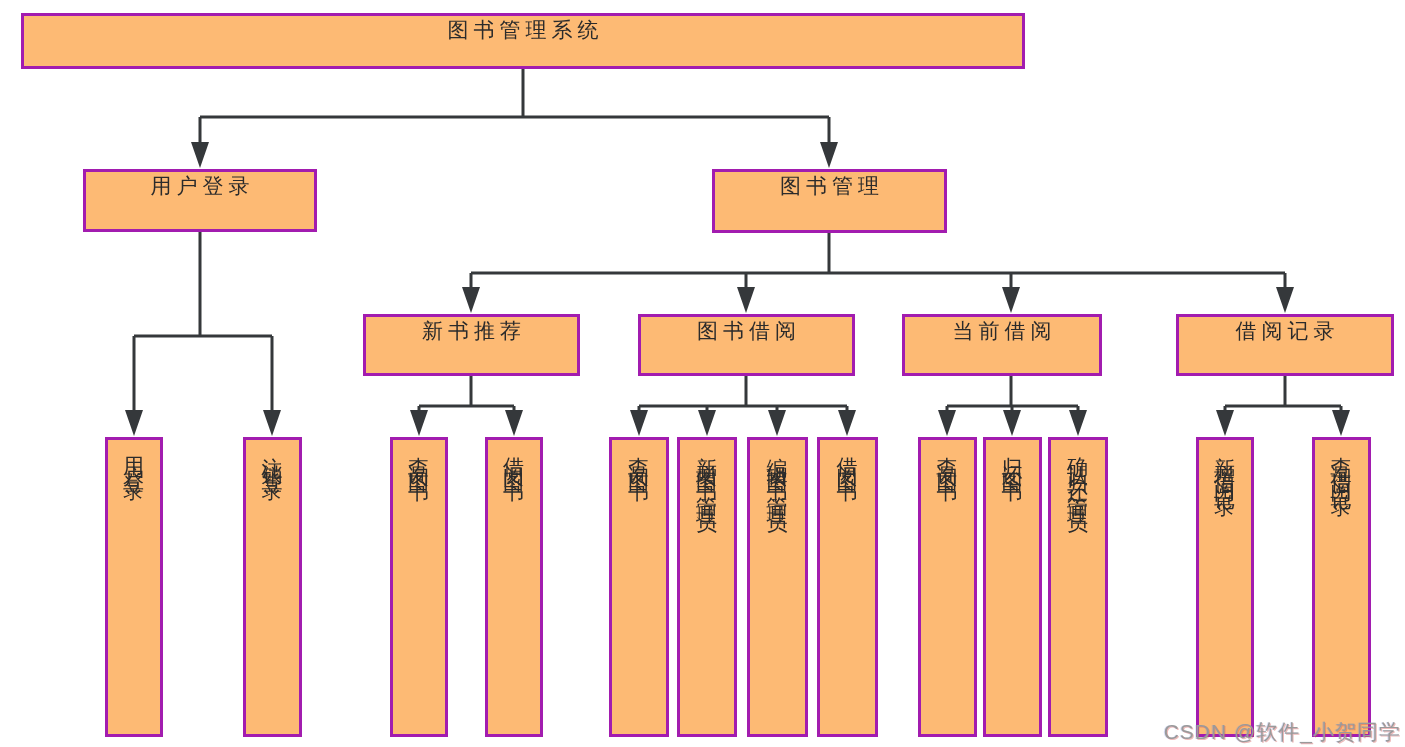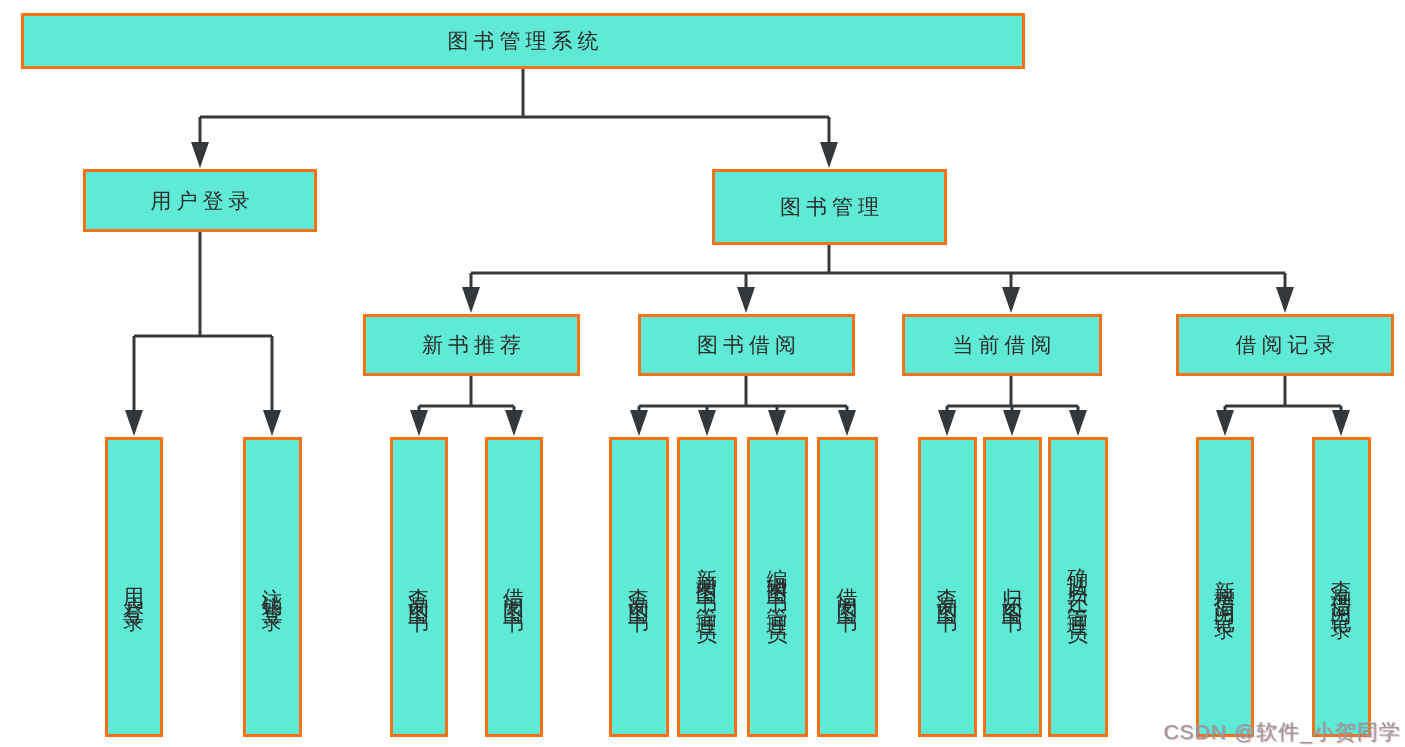--- a/index.html
+++ b/index.html
@@ -7,24 +7,24 @@
     position:relative;
     width:1405px;height:747px;
     background:#ffffff;
     font-family:"Liberation Sans", sans-serif;
     overflow:hidden;
   }
   #connectors{position:absolute;left:0;top:0;width:1405px;height:747px;}
   .box{
     position:absolute;
     box-sizing:border-box;
-    border:3px solid #f97316;
-    background:#5eead4;
+    border:3px solid #a21caf;
+    background:#fdba74;
     display:flex;
-    align-items:center;
+    align-items:flex-start;
     justify-content:center;
     color:#2b2b2b;
   }
   .hbox span{
     font-size:21px;
     letter-spacing:5px;
     text-indent:5px;
     white-space:nowrap;
     color:#2b2b2b;
   }
@@ -94,21 +94,21 @@
     </g>
   </svg>
 
   <div class="box hbox" style="left:21px;top:13px;width:1004px;height:56px;">
     <span>图书管理系统</span>
   </div>
 
   <div class="box hbox" style="left:83px;top:169px;width:234px;height:63px;">
     <span>用户登录</span>
   </div>
-  <div class="box hbox" style="left:712px;top:169px;width:235px;height:76px;">
+  <div class="box hbox" style="left:712px;top:169px;width:235px;height:64px;">
     <span>图书管理</span>
   </div>
 
   <div class="box hbox" style="left:363px;top:314px;width:217px;height:62px;">
     <span>新书推荐</span>
   </div>
   <div class="box hbox" style="left:638px;top:314px;width:217px;height:62px;">
     <span>图书借阅</span>
   </div>
   <div class="box hbox" style="left:902px;top:314px;width:200px;height:62px;">

